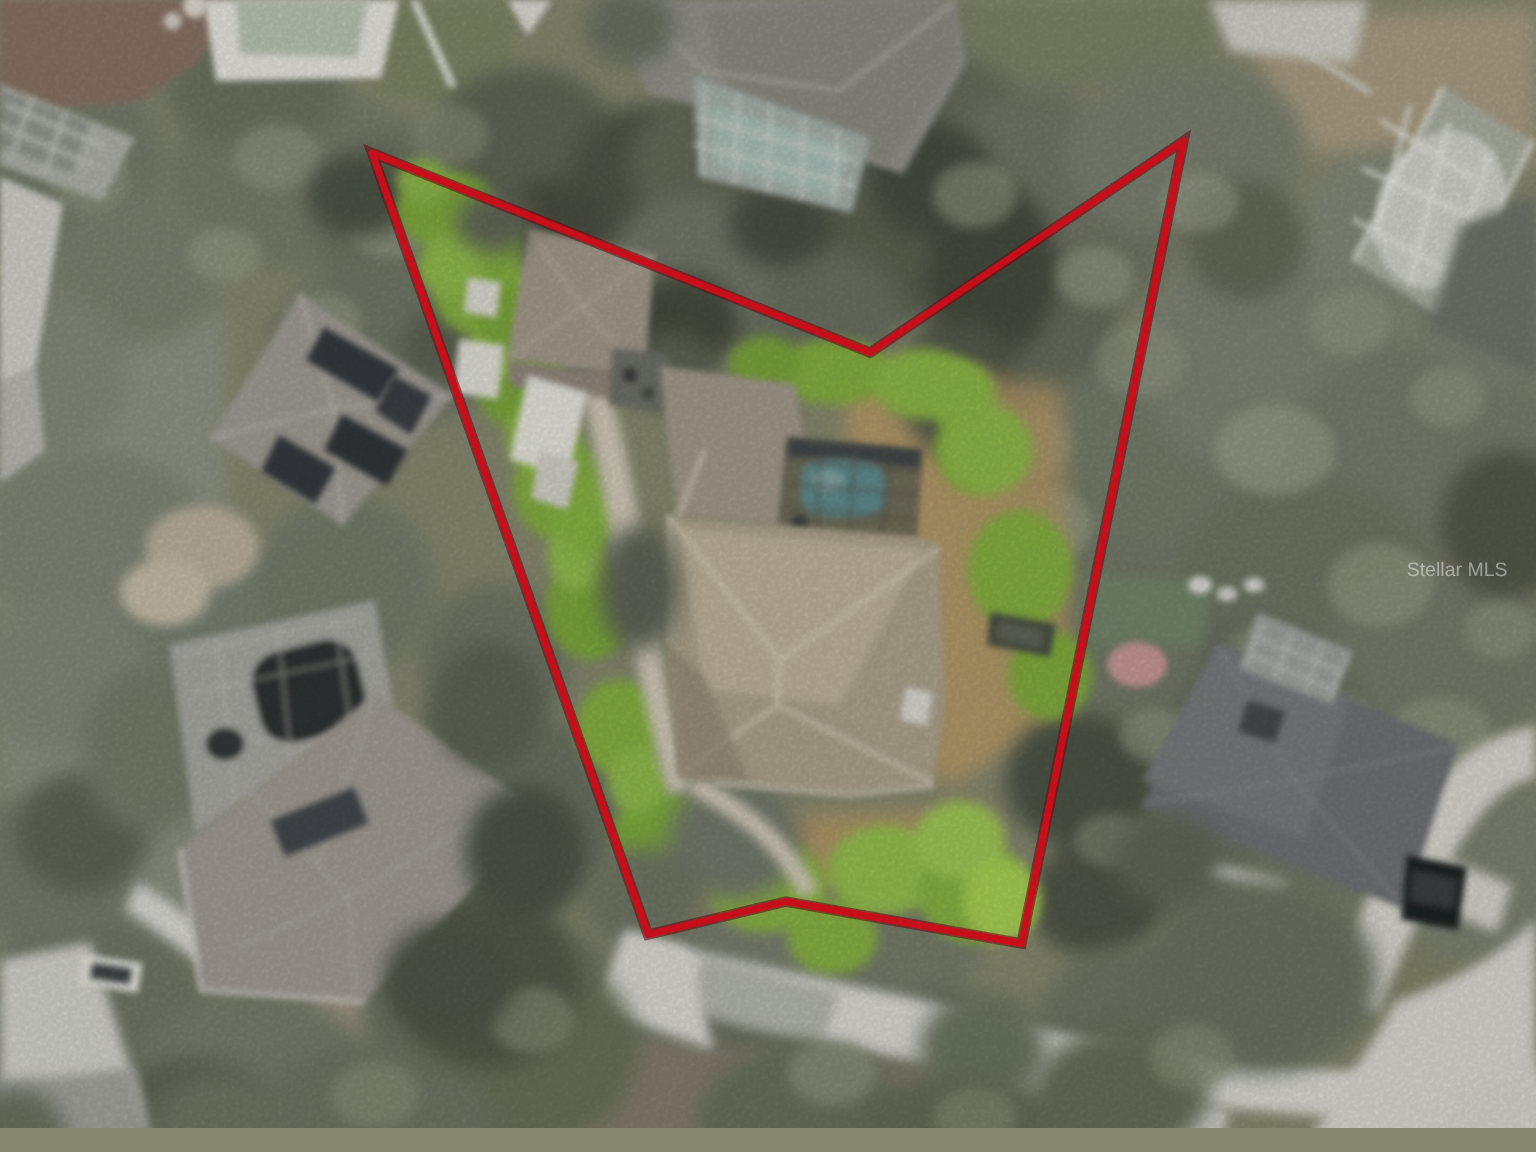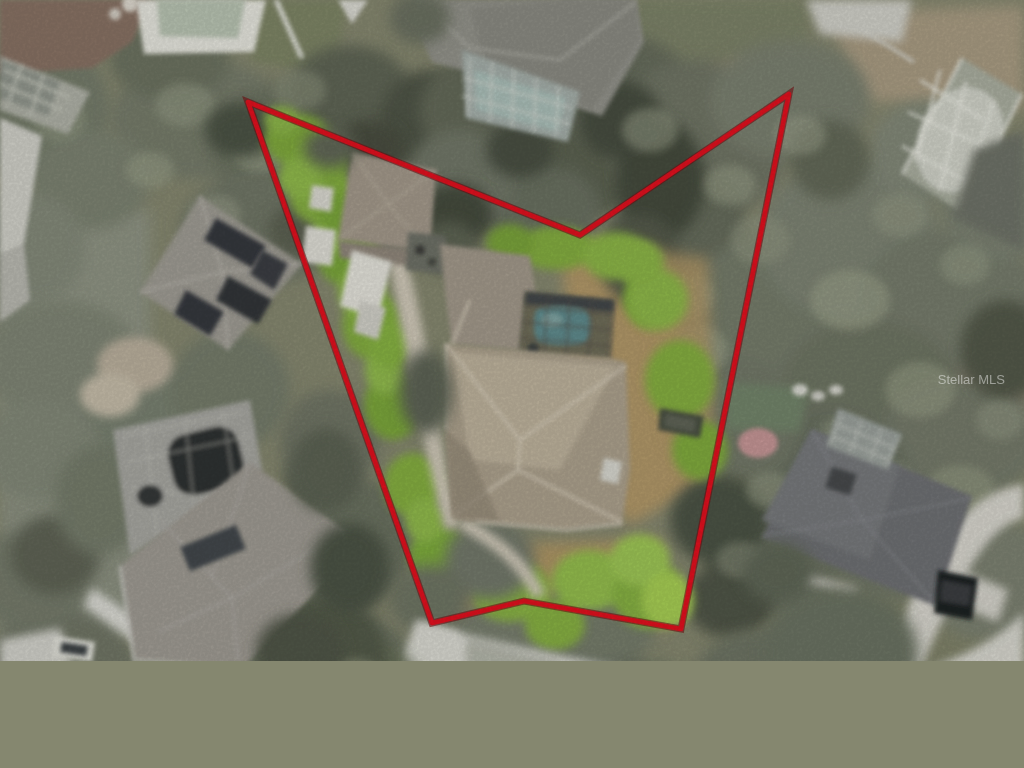--- a/index.html
+++ b/index.html
@@ -1,16 +1,16 @@
 <!DOCTYPE html>
 <html><head>
 <meta charset="utf-8">
 <style>
   html,body{margin:0;padding:0;background:#85876f;font-family:"Liberation Sans",sans-serif;}
-  #scene{position:relative;width:1024px;height:661px;overflow:hidden;}
+  #scene{position:relative;width:1024px;height:752px;overflow:hidden;}
 </style>
 </head>
 <body>
 <div id="scene">
 <svg width="1024" height="768" viewBox="0 0 1024 768">
 <defs>
   <filter id="b2" x="-30%" y="-30%" width="160%" height="160%">
           <feGaussianBlur stdDeviation="2"></feGaussianBlur>
         </filter>
   <filter id="b4" x="-30%" y="-30%" width="160%" height="160%">

